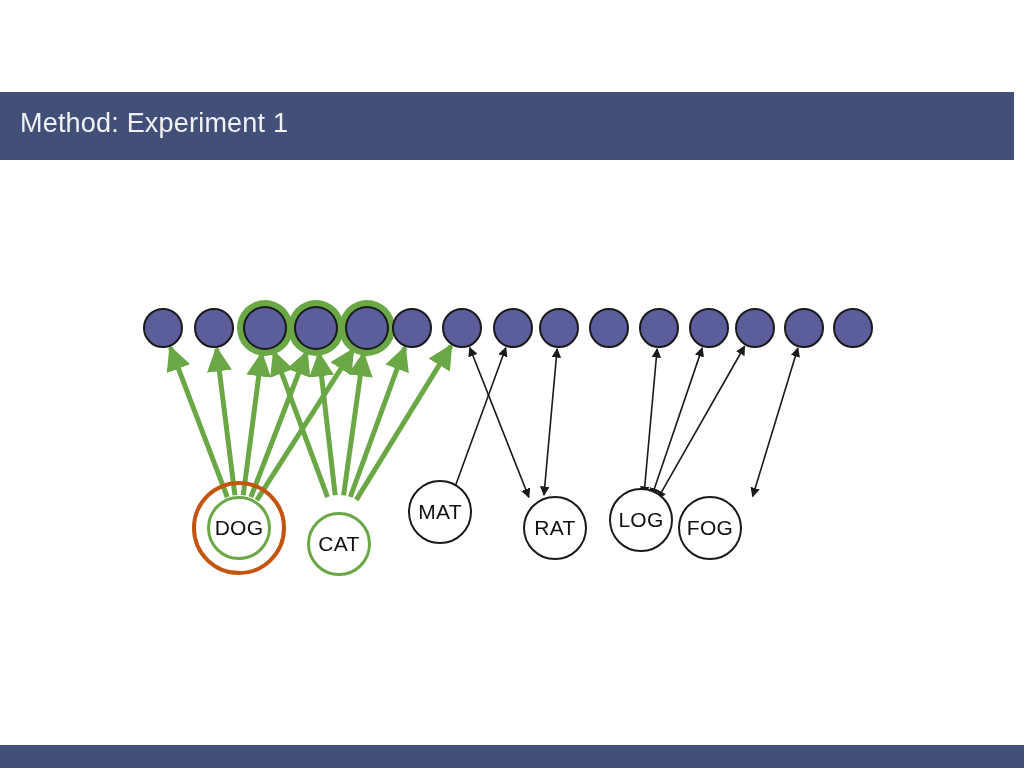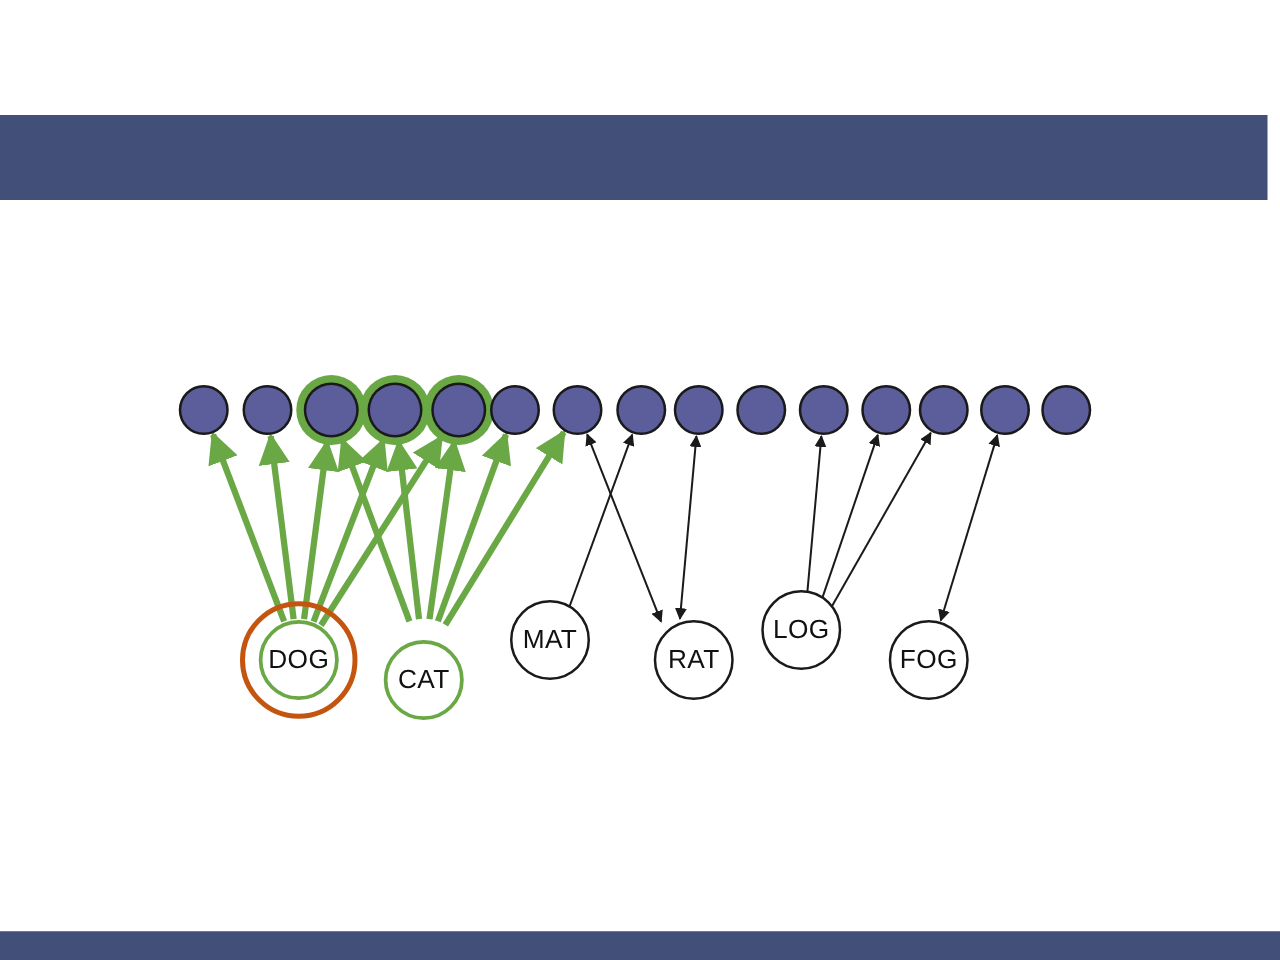--- a/index.html
+++ b/index.html
@@ -83,20 +83,21 @@
     transform:translate(-50%,-50%);
     z-index:5;
   }
 </style>
 </head>
 <body>
 
 <div id="slide">
 
   <div class="title-band"></div>
+  <div class="title-text">Method: Experiment 1</div>
 
   <svg id="diagram" viewBox="0 0 1024 768" width="1024" height="768" xmlns="http://www.w3.org/2000/svg">
     <defs>
       <marker id="arrow-green" viewBox="0 0 10 10" refX="9" refY="5" markerWidth="5" markerHeight="5" orient="auto-start-reverse">
         <path d="M 0 0 L 10 5 L 0 10 z" fill="#6aa846"></path>
       </marker>
       <marker id="arrow-black" viewBox="0 0 10 10" refX="9" refY="5" markerWidth="6" markerHeight="6" orient="auto-start-reverse">
         <path d="M 0 0 L 10 5 L 0 10 z" fill="#1a1a1a"></path>
       </marker>
     </defs>
@@ -143,22 +144,22 @@
       </div>
       <div class="wnode green" style="left: 339px; top: 544px;">
         <span class="wlabel">CAT</span>
       </div>
       <div class="wnode" style="left: 440px; top: 512px;">
         <span class="wlabel">MAT</span>
       </div>
       <div class="wnode" style="left: 555px; top: 528px;">
         <span class="wlabel">RAT</span>
       </div>
-      <div class="wnode" style="left: 641px; top: 504px;">
+      <div class="wnode" style="left: 641px; top: 520px;">
         <span class="wlabel">LOG</span>
       </div>
-      <div class="wnode" style="left: 743px; top: 528px;">
+      <div class="wnode" style="left: 710px; top: 528px;">
         <span class="wlabel">FOG</span>
       </div>
     </div>
 
   <div class="bottom-band"></div>
 </div>
 
 </body></html>

